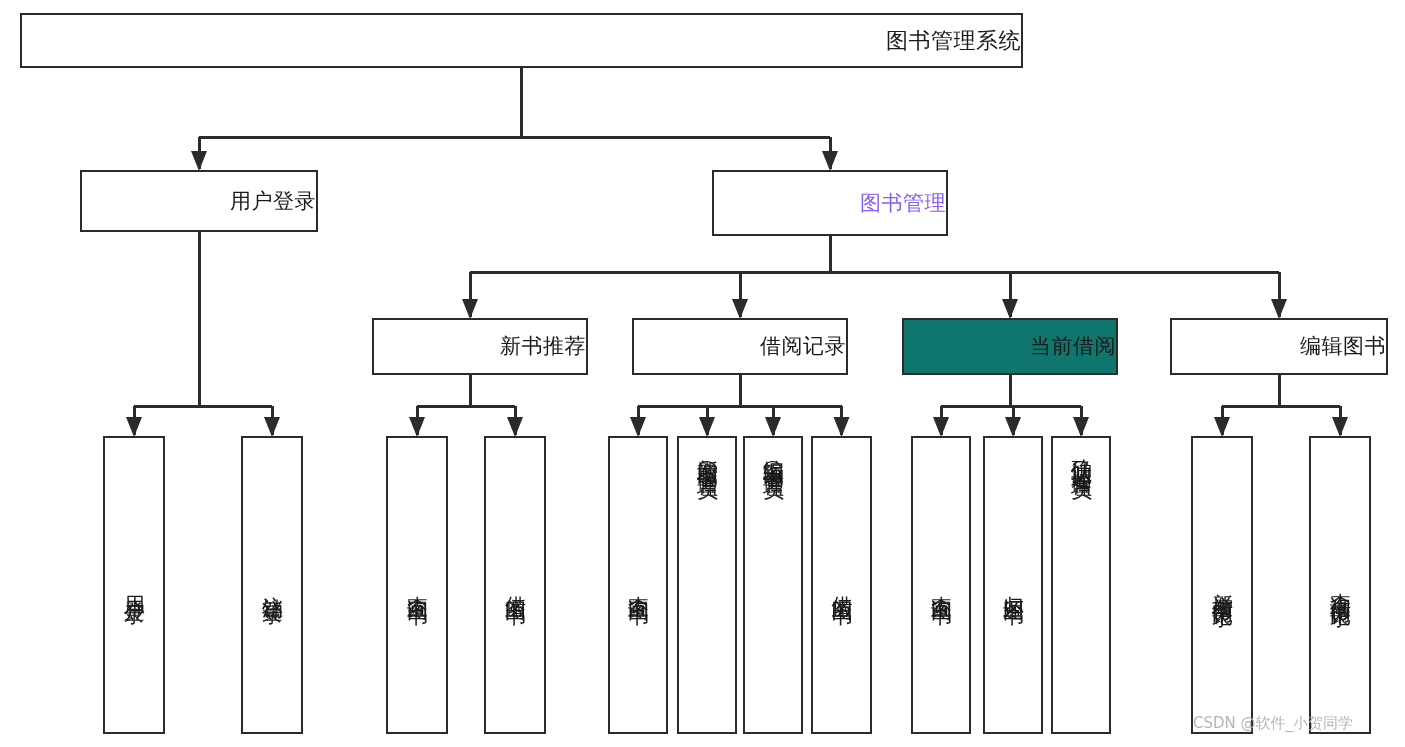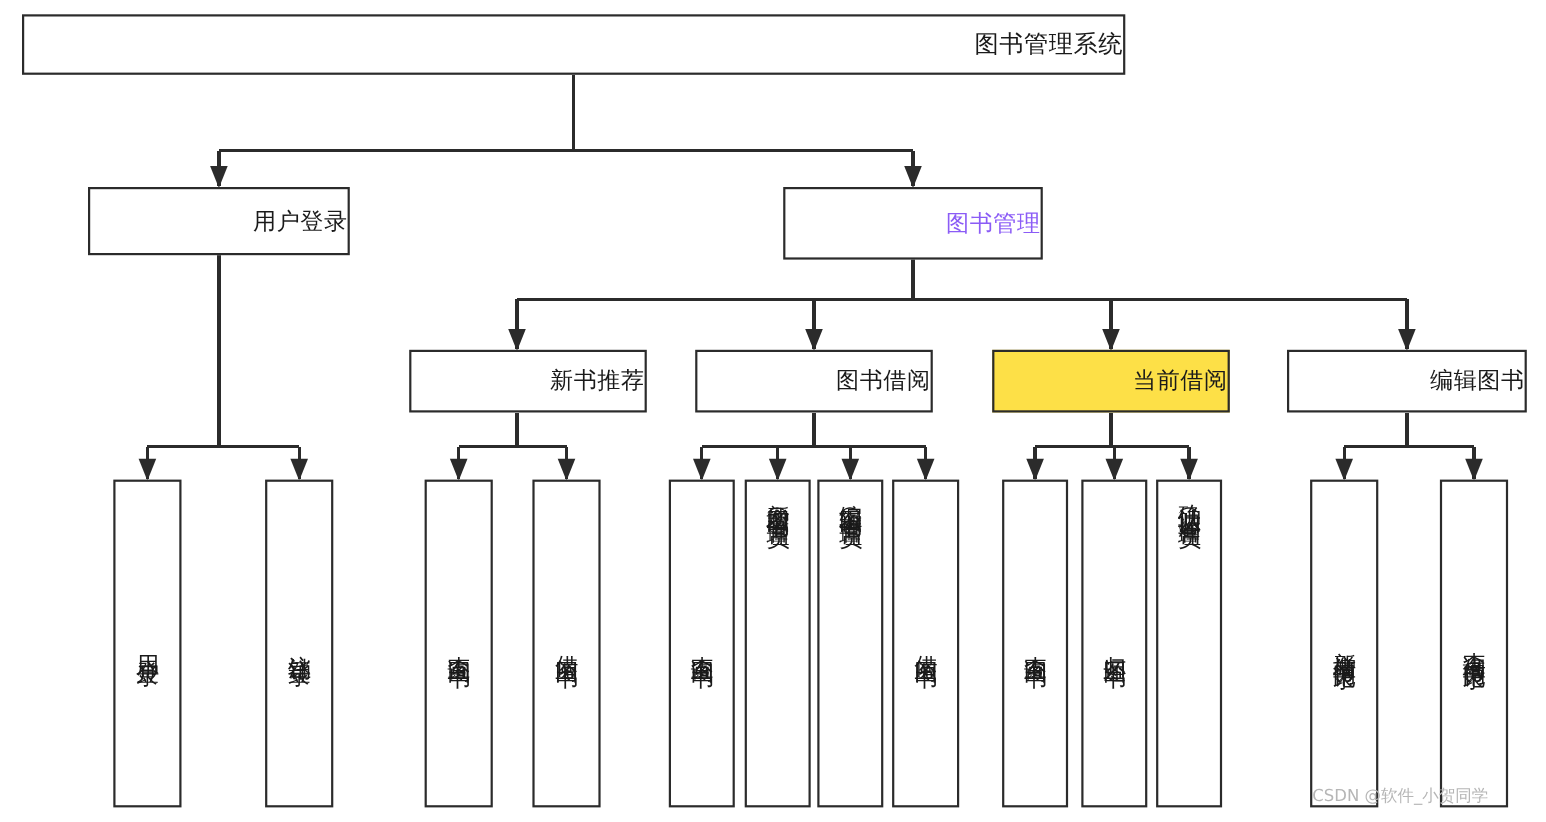--- a/index.html
+++ b/index.html
@@ -140,23 +140,23 @@
       <div class="node horiz" style="left: 80px; top: 170px; width: 238px; height: 62px; border-color: rgb(43, 43, 43); background: rgb(255, 255, 255); color: rgb(26, 26, 26);">
         <span class="label">用户登录</span>
       </div>
       <div class="node horiz" style="left: 712px; top: 170px; width: 236px; height: 66px; border-color: rgb(43, 43, 43); background: rgb(255, 255, 255); color: #8b5cf6;">
         <span class="label">图书管理</span>
       </div>
       <div class="node horiz" style="left: 362px; top: 318px; width: 216px; height: 57px; border-color: rgb(43, 43, 43); background: rgb(255, 255, 255); color: rgb(26, 26, 26); margin-left: 10px;">
         <span class="label">新书推荐</span>
       </div>
       <div class="node horiz" style="left: 632px; top: 318px; width: 216px; height: 57px; border-color: rgb(43, 43, 43); background: rgb(255, 255, 255); color: rgb(26, 26, 26);">
-        <span class="label">图书借阅</span>
-      </div>
-      <div class="node horiz" style="left: 902px; top: 318px; width: 216px; height: 57px; border-color: rgb(43, 43, 43); background: #fde047; color: rgb(26, 26, 26);">
+        <span class="label">借阅记录</span>
+      </div>
+      <div class="node horiz" style="left: 902px; top: 318px; width: 216px; height: 57px; border-color: rgb(43, 43, 43); background: #0f766e; color: rgb(26, 26, 26);">
         <span class="label">当前借阅</span>
       </div>
       <div class="node horiz" style="left: 1170px; top: 318px; width: 218px; height: 57px; border-color: rgb(43, 43, 43); background: rgb(255, 255, 255); color: rgb(26, 26, 26);">
         <span class="label">编辑图书</span>
       </div>
       <div class="node vert centered" style="left: 103px; top: 436px; width: 62px; height: 298px; border-color: rgb(43, 43, 43); background: rgb(255, 255, 255); color: rgb(26, 26, 26);">
         <span class="label">用户登录</span>
       </div>
       <div class="node vert centered" style="left: 241px; top: 436px; width: 62px; height: 298px; border-color: rgb(43, 43, 43); background: rgb(255, 255, 255); color: rgb(26, 26, 26);">
         <span class="label">注销登录</span>

